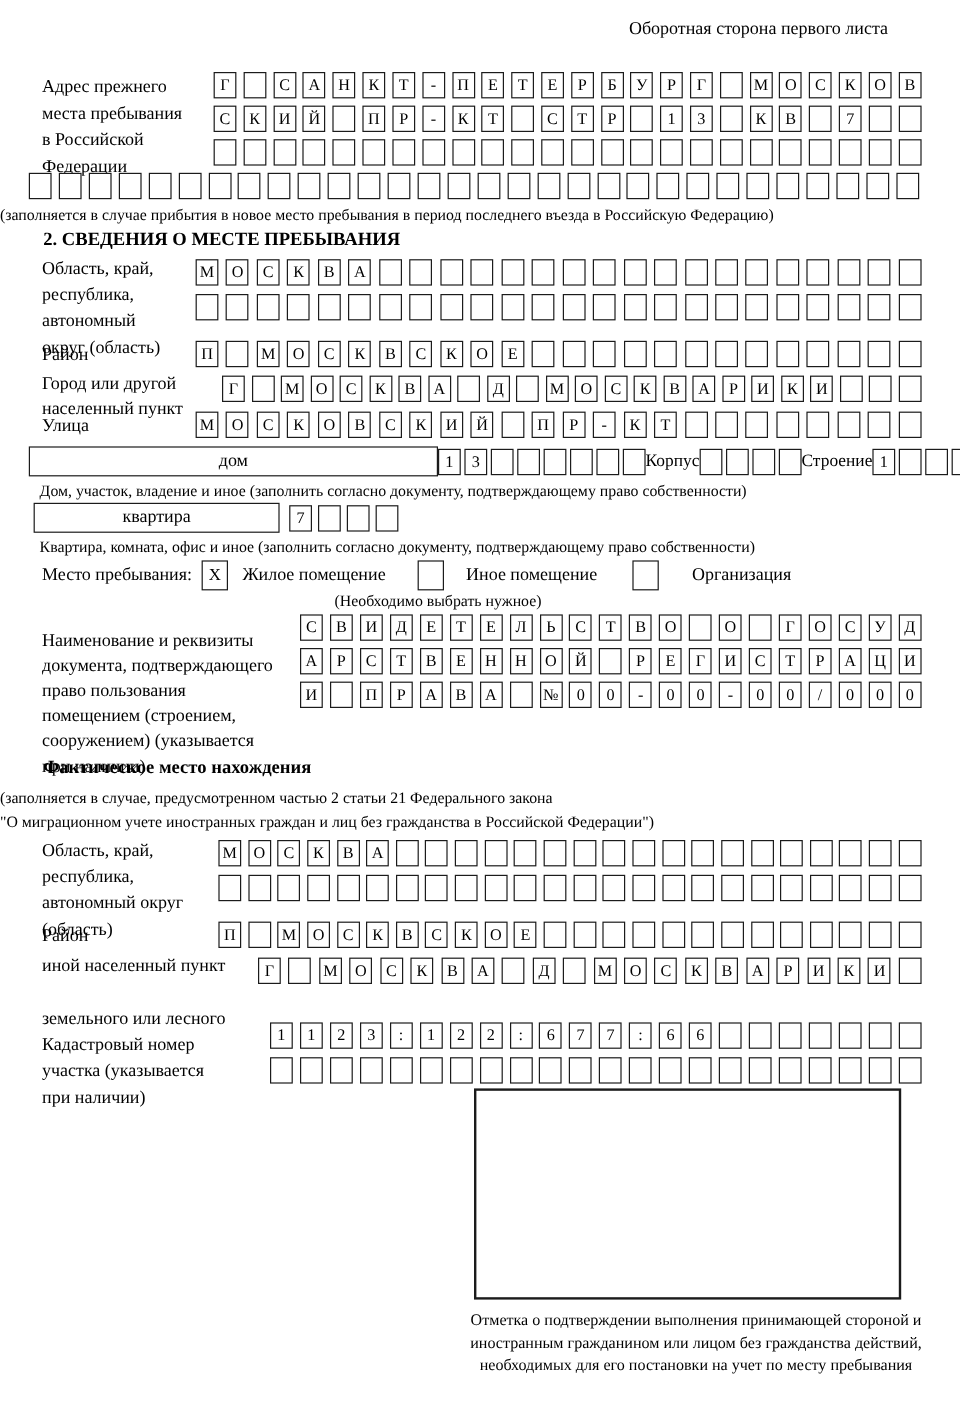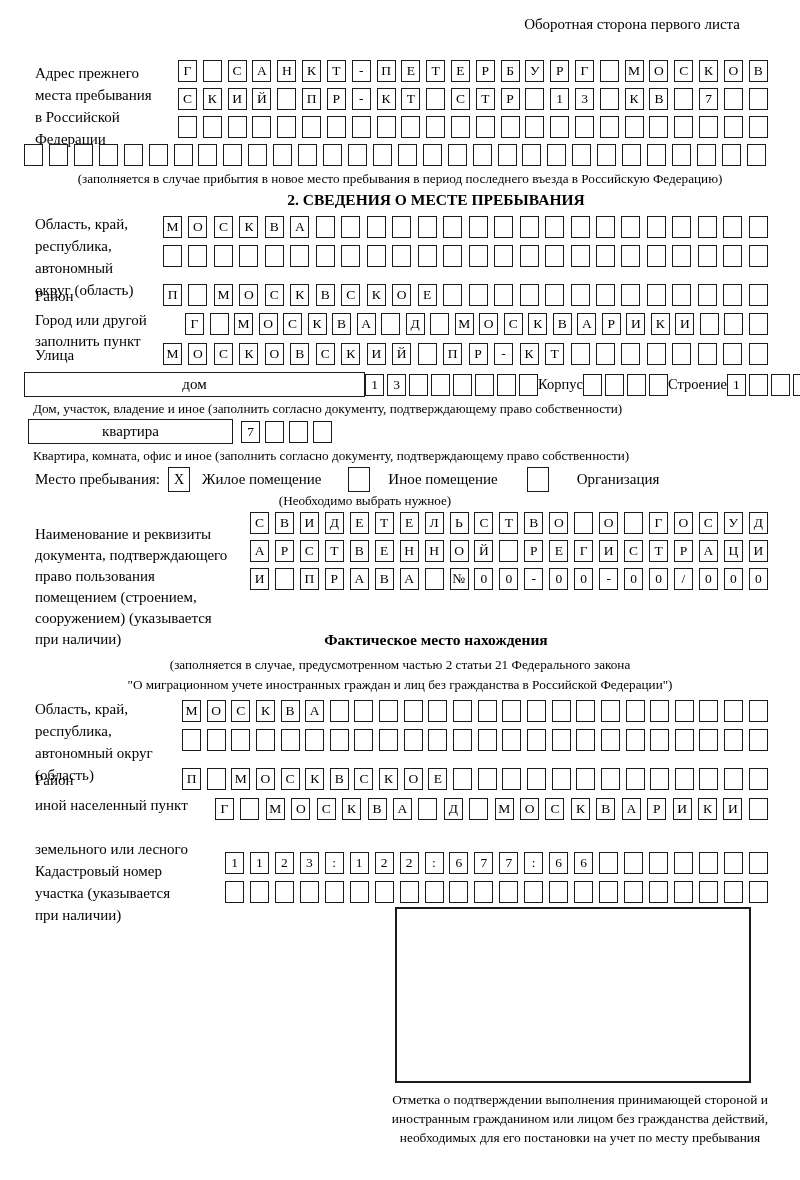--- a/index.html
+++ b/index.html
@@ -4,21 +4,21 @@
 <style>
   html,body { margin:0; padding:0; }
   body {
     width:800px; height:1180px; position:relative; background:#ffffff;
     font-family:"Liberation Serif","DejaVu Serif",serif; color:#000;
     overflow:hidden;
   }
   .abs { position:absolute; }
   .lbl { position:absolute; font-size:15px; line-height:22px; }
   .cap { position:absolute; font-size:13.2px; }
-  .center { left:0; width:800px; text-align:center; }
+  .center { left:0; width:800px; }
   .bold { font-weight:bold;padding-left:36px; }
   .boxrow { position:absolute; display:flex; justify-content:space-between; }
   .cb {
     box-sizing:border-box; flex:none; width:19px; height:22px;
     border:1.7px solid #1b1b1b; display:flex; align-items:center; justify-content:center;
     font-size:13.5px; background:#fff;
   }
   .boxgroup { display:flex; gap:3px; }
   .boxgroup .cb { margin:0; }
   .widebox {
@@ -242,21 +242,21 @@
     <span class="cb"></span>
     <span class="cb"></span>
     <span class="cb"></span>
     <span class="cb"></span>
     <span class="cb"></span>
     <span class="cb"></span>
   </div>
 
 <div class="lbl" style="left:35px; top:310px; width:150px; line-height:21px;">
   <div>Город или другой</div>
-  <div>заполнить пункт</div>
+  <div>населенный пункт</div>
 </div>
 <div class="boxrow" style="left:185px; top:313px; width:583px;">
     <span class="cb">Г</span>
     <span class="cb"></span>
     <span class="cb">М</span>
     <span class="cb">О</span>
     <span class="cb">С</span>
     <span class="cb">К</span>
     <span class="cb">В</span>
     <span class="cb">А</span>

